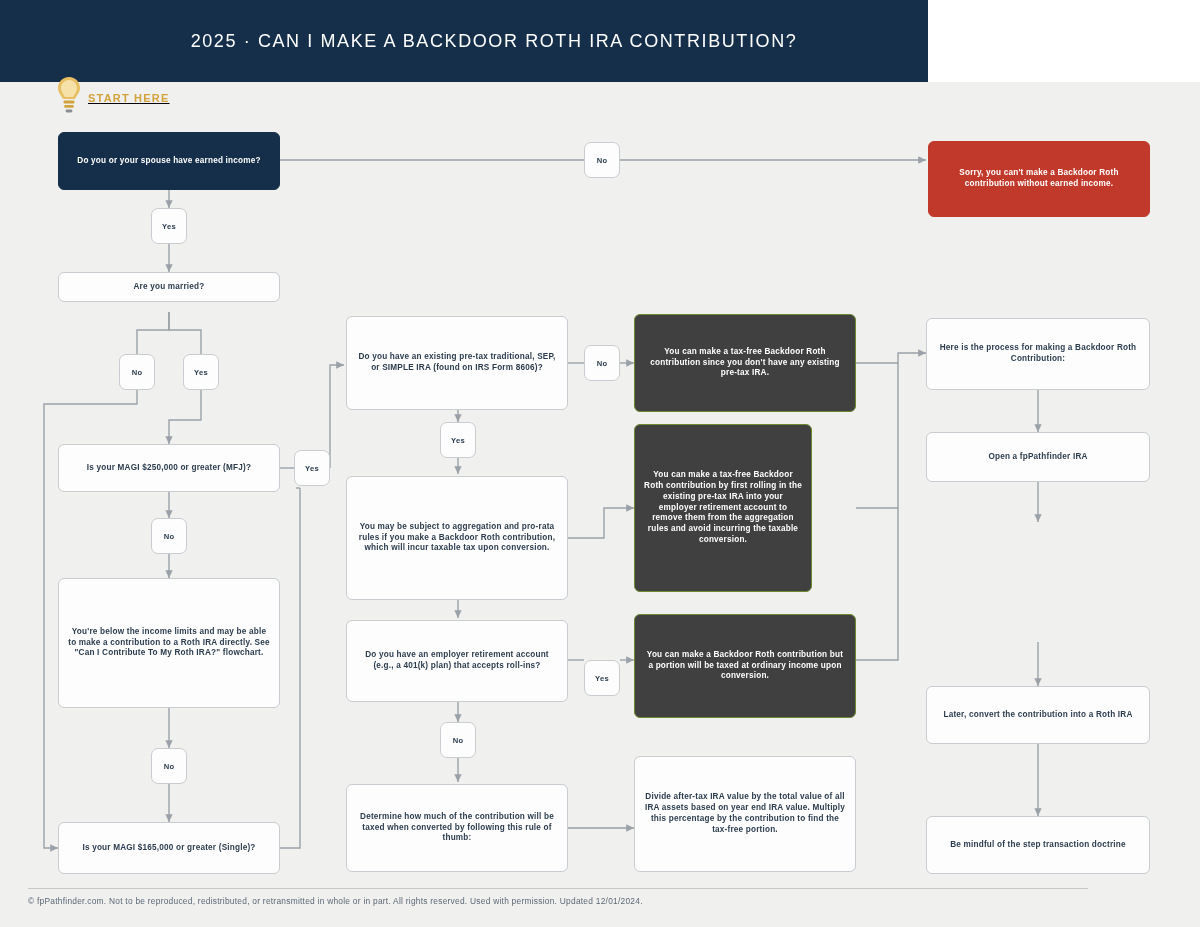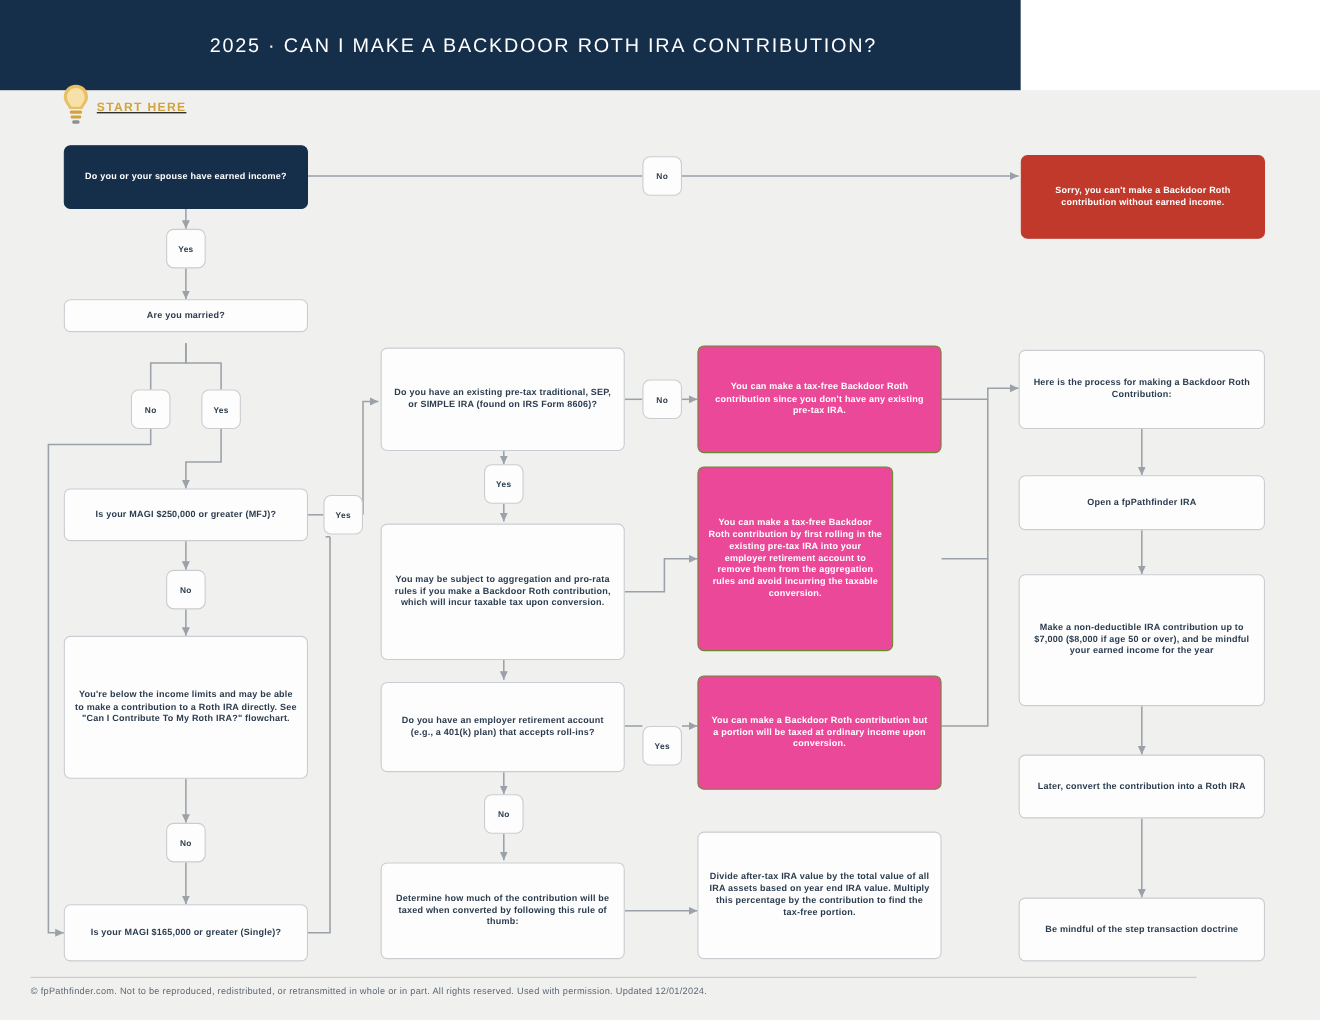--- a/index.html
+++ b/index.html
@@ -78,21 +78,21 @@
     color: #2b3c4e;
     font-weight: bold;
   }
   .node.navy {
     background: #152f4a;
     border: 1.5px solid #152f4a;
     color: #ffffff;
     font-weight: bold;
   }
   .node.green {
-    background: #ec4899;
+    background: #404040;
     border: 1.5px solid #6b8a2f;
     color: #ffffff;
     font-weight: bold;
   }
   .node.red {
     background: #c0392b;
     border: 1.5px solid #c0392b;
     color: #ffffff;
     font-weight: bold;
   }
@@ -271,23 +271,20 @@
   </div>
 
   <div class="node white" style="left:926px; top:318px; width:224px; height:72px;">
     <span>Here is the process for making a Backdoor Roth Contribution:</span>
   </div>
 
   <div class="node white" style="left:926px; top:432px; width:224px; height:50px;">
     <span>Open a fpPathfinder IRA</span>
   </div>
 
-  <div class="node white" style="left:926px; top:522px; width:224px; height:120px;">
-    <span>Make a non-deductible IRA contribution up to $7,000 ($8,000 if age 50 or over), and be mindful your earned income for the year</span>
-  </div>
 
   <div class="node white" style="left:926px; top:686px; width:224px; height:58px;">
     <span>Later, convert the contribution into a Roth IRA</span>
   </div>
 
   <div class="node white" style="left:926px; top:816px; width:224px; height:58px;">
     <span>Be mindful of the step transaction doctrine</span>
   </div>
 
   <div class="pill" style="left:584px; top:142px;">

